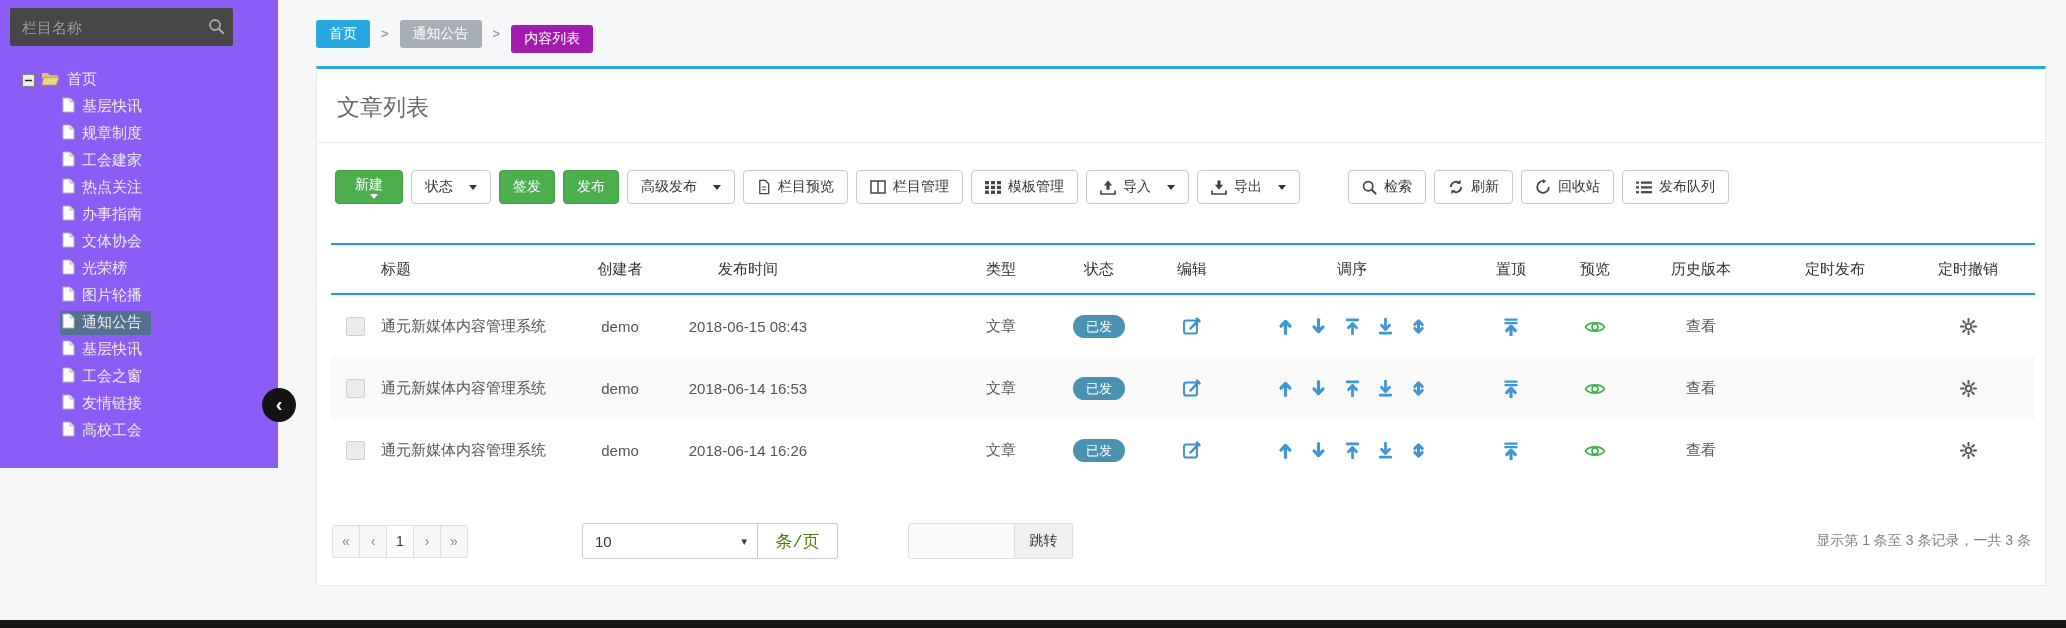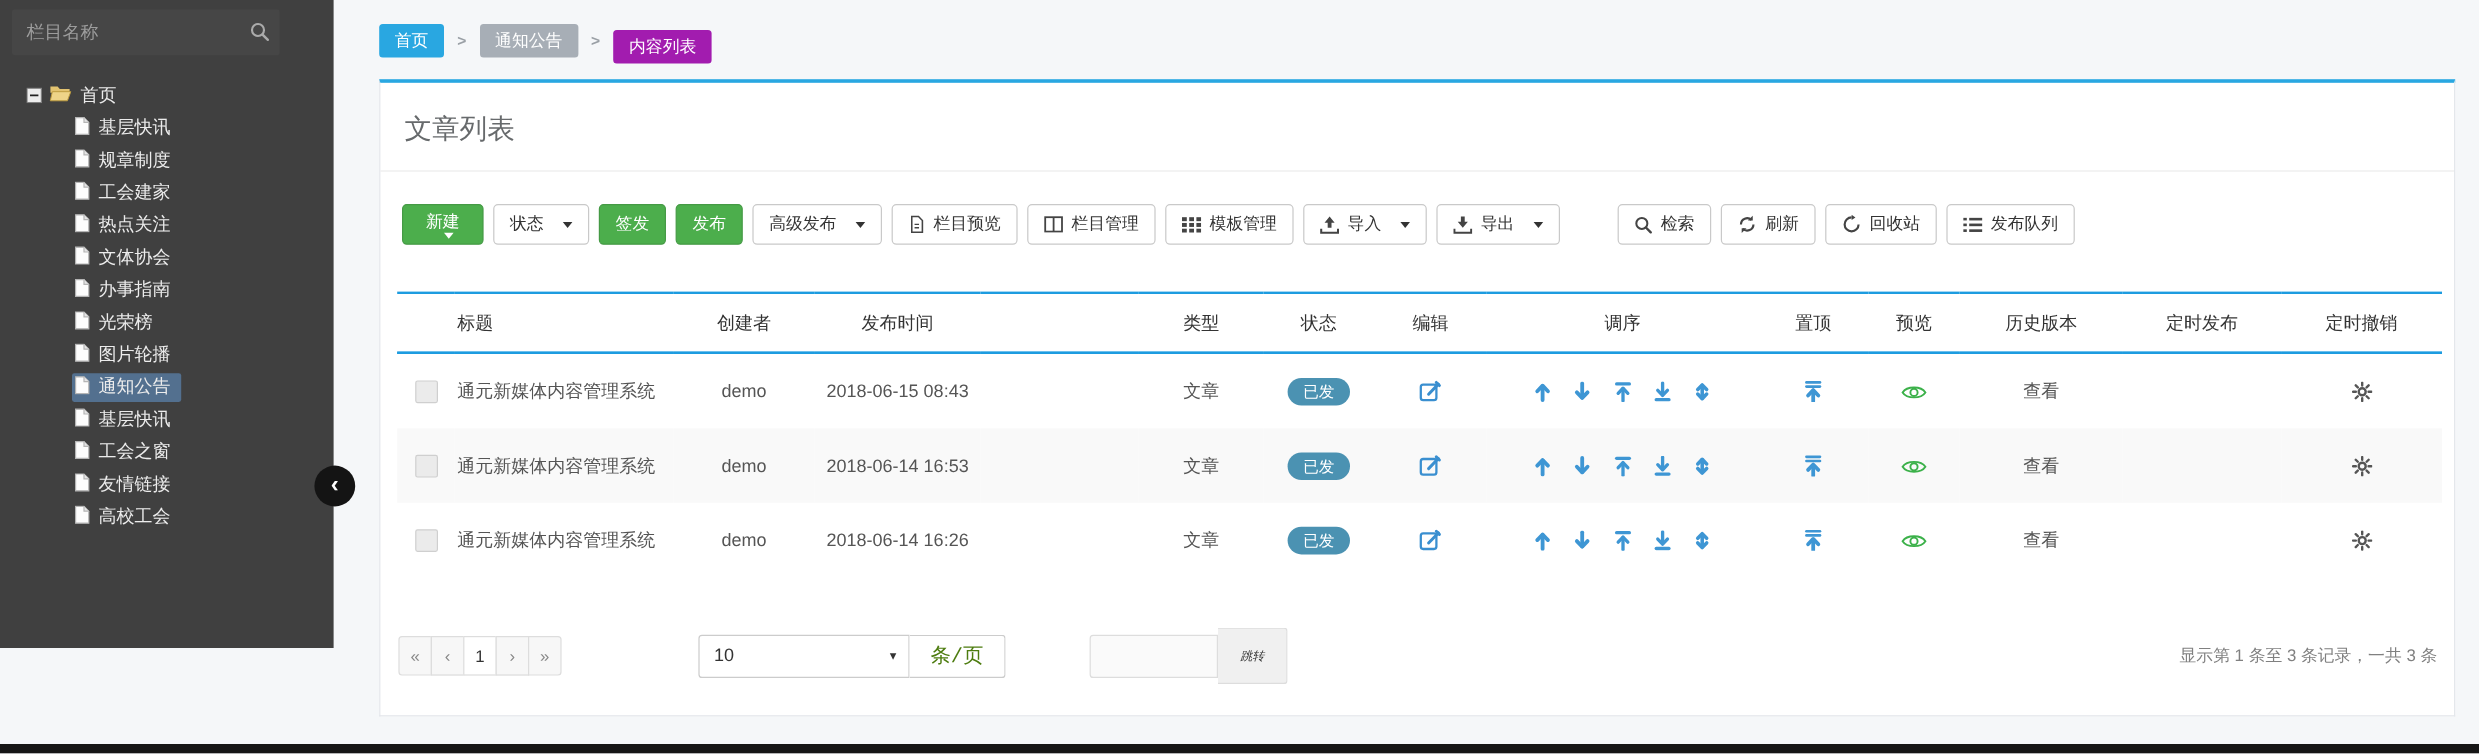--- a/index.html
+++ b/index.html
@@ -3,21 +3,21 @@
 <meta charset="utf-8">
 <style>
   html,body{margin:0;padding:0;}
   body{
     width:2066px;height:628px;position:relative;overflow:hidden;
     background:#f5f7f9;
     font-family:"Liberation Sans","DejaVu Sans",sans-serif;
     -webkit-font-smoothing:antialiased;
   }
   
-  .sidebar{position:absolute;left:0;top:0;width:278px;height:540px;background:#404040;z-index:2;}
+  .sidebar{position:absolute;left:0;top:0;width:278px;height:468px;background:#8b5cf6;z-index:2;}
   .search-wrap{position:relative;margin:8px 45px 0 10px;height:38px;background:#464646;border-radius:2px;display:flex;align-items:center;}
   .search-wrap input{flex:1;background:transparent;border:none;outline:none;color:#ddd;font-size:15px;padding:0 30px 0 12px;font-family:inherit;}
   .search-wrap input::placeholder{color:#9c9c9c;}
   .search-icon{position:absolute;right:8px;top:10px;}
   .tree{margin-top:20px;}
   .titem{display:flex;align-items:center;height:27px;color:#ececec;font-size:15px;cursor:pointer;white-space:nowrap;}
   .titem .lbl{margin-left:7px;}
   .titem.lvl0{padding-left:22px;}
   .titem.lvl1f{padding-left:44px;}
   .titem.lvl1{padding-left:60px;}
@@ -58,21 +58,21 @@
   
   .pager-row{display:flex;align-items:center;margin:42px 14px 0 15px;}
   .pgbtn{width:28px;height:33px;border:1px solid #ddd;background:#f7f7f7;color:#888;display:inline-flex;align-items:center;justify-content:center;font-size:14px;cursor:pointer;box-sizing:border-box;margin-left:-1px;}
   .pgbtn.first{border-radius:3px 0 0 3px;margin-left:0;}
   .pgbtn.last{border-radius:0 3px 3px 0;}
   .pgbtn.current{background:#fff;color:#333;}
   .size-select{margin-left:114px;width:176px;height:36px;border:1px solid #ccc;border-radius:3px 0 0 3px;background:#fff;display:inline-flex;align-items:center;font-size:15px;color:#333;padding:0 10px 0 12px;box-sizing:border-box;cursor:pointer;}
   .size-select .sel-caret{margin-left:auto;font-size:11px;color:#333;}
   .unit-box{width:80px;height:36px;border:1px solid #ccc;border-left:none;border-radius:0 3px 3px 0;background:#fff;display:inline-flex;align-items:center;justify-content:center;font-size:17px;color:#4d7c0f;box-sizing:border-box;font-family:Liberation Mono, monospace;}
   .jump-input{margin-left:70px;width:107px;height:36px;border:1px solid #ddd;background:#fafafa;border-radius:3px 0 0 3px;box-sizing:border-box;outline:none;padding:0 8px;font-size:14px;font-family:inherit;}
-  .jump-btn{width:58px;height:47px;border:1px solid #ddd;border-left:none;background:#f0f0f0;border-radius:0 3px 3px 0;display:inline-flex;align-items:center;justify-content:center;font-size:10px;color:#333;cursor:pointer;box-sizing:border-box;font-style:italic;}
+  .jump-btn{width:58px;height:36px;border:1px solid #ddd;border-left:none;background:#f0f0f0;border-radius:0 3px 3px 0;display:inline-flex;align-items:center;justify-content:center;font-size:14px;color:#333;cursor:pointer;box-sizing:border-box;}
   .record-info{margin-left:auto;font-size:14px;color:#808080;}
   .bottom-bar{position:absolute;left:0;top:620px;width:100%;height:8px;background:#161616;z-index:5;}
 </style>
 </head>
 <body>
 
 <div class="sidebar">
   <div class="search-wrap">
     <input type="text" placeholder="栏目名称" style="">
     <span class="search-icon">
@@ -135,30 +135,30 @@
             </svg></span>
           <span class="lbl">热点关注</span>
         </span>
       </div>
     <div class="titem lvl1">
         <span class="hl">
           <span><svg width="13" height="16" viewBox="0 0 13 16">
               <path d="M1 1 h7 l4 4 v10 H1z" fill="#fdfdfd" stroke="#b5b5b5"></path>
               <path d="M8 1 v4 h4" fill="#e6e6e6" stroke="#b5b5b5"></path>
             </svg></span>
+          <span class="lbl">办事指南</span>
+        </span>
+      </div>
+    <div class="titem lvl1">
+        <span class="hl">
+          <span><svg width="13" height="16" viewBox="0 0 13 16">
+              <path d="M1 1 h7 l4 4 v10 H1z" fill="#fdfdfd" stroke="#b5b5b5"></path>
+              <path d="M8 1 v4 h4" fill="#e6e6e6" stroke="#b5b5b5"></path>
+            </svg></span>
           <span class="lbl">文体协会</span>
-        </span>
-      </div>
-    <div class="titem lvl1">
-        <span class="hl">
-          <span><svg width="13" height="16" viewBox="0 0 13 16">
-              <path d="M1 1 h7 l4 4 v10 H1z" fill="#fdfdfd" stroke="#b5b5b5"></path>
-              <path d="M8 1 v4 h4" fill="#e6e6e6" stroke="#b5b5b5"></path>
-            </svg></span>
-          <span class="lbl">办事指南</span>
         </span>
       </div>
     <div class="titem lvl1">
         <span class="hl">
           <span><svg width="13" height="16" viewBox="0 0 13 16">
               <path d="M1 1 h7 l4 4 v10 H1z" fill="#fdfdfd" stroke="#b5b5b5"></path>
               <path d="M8 1 v4 h4" fill="#e6e6e6" stroke="#b5b5b5"></path>
             </svg></span>
           <span class="lbl">光荣榜</span>
         </span>

